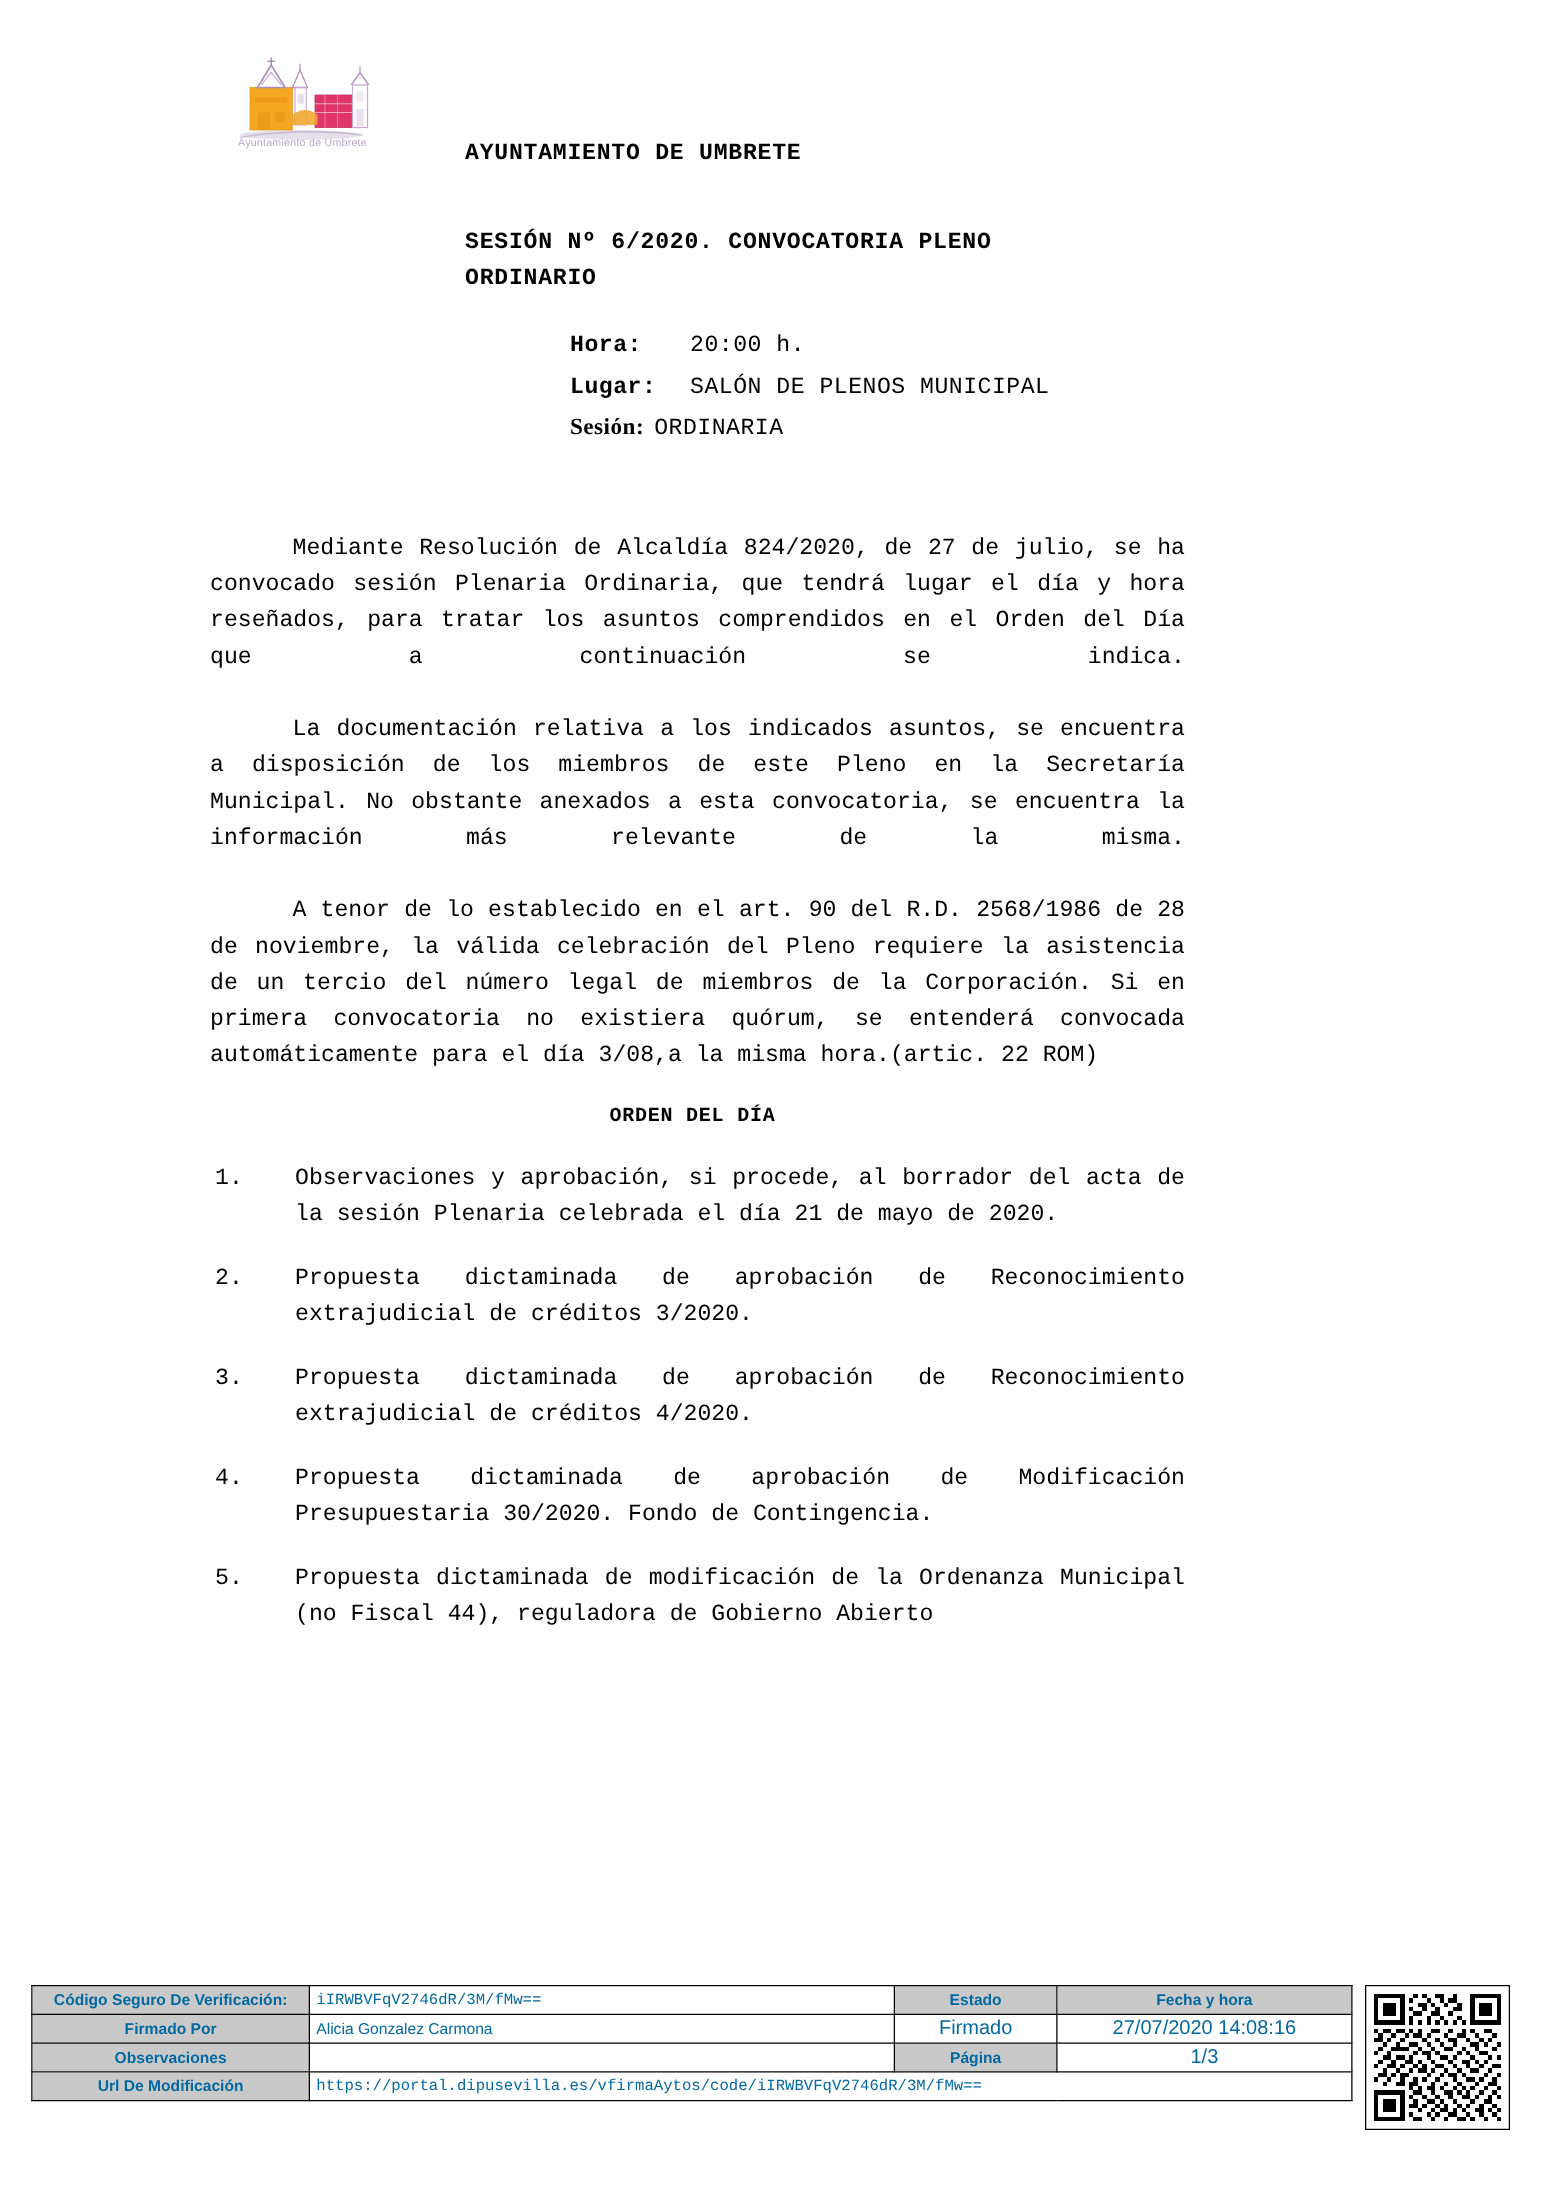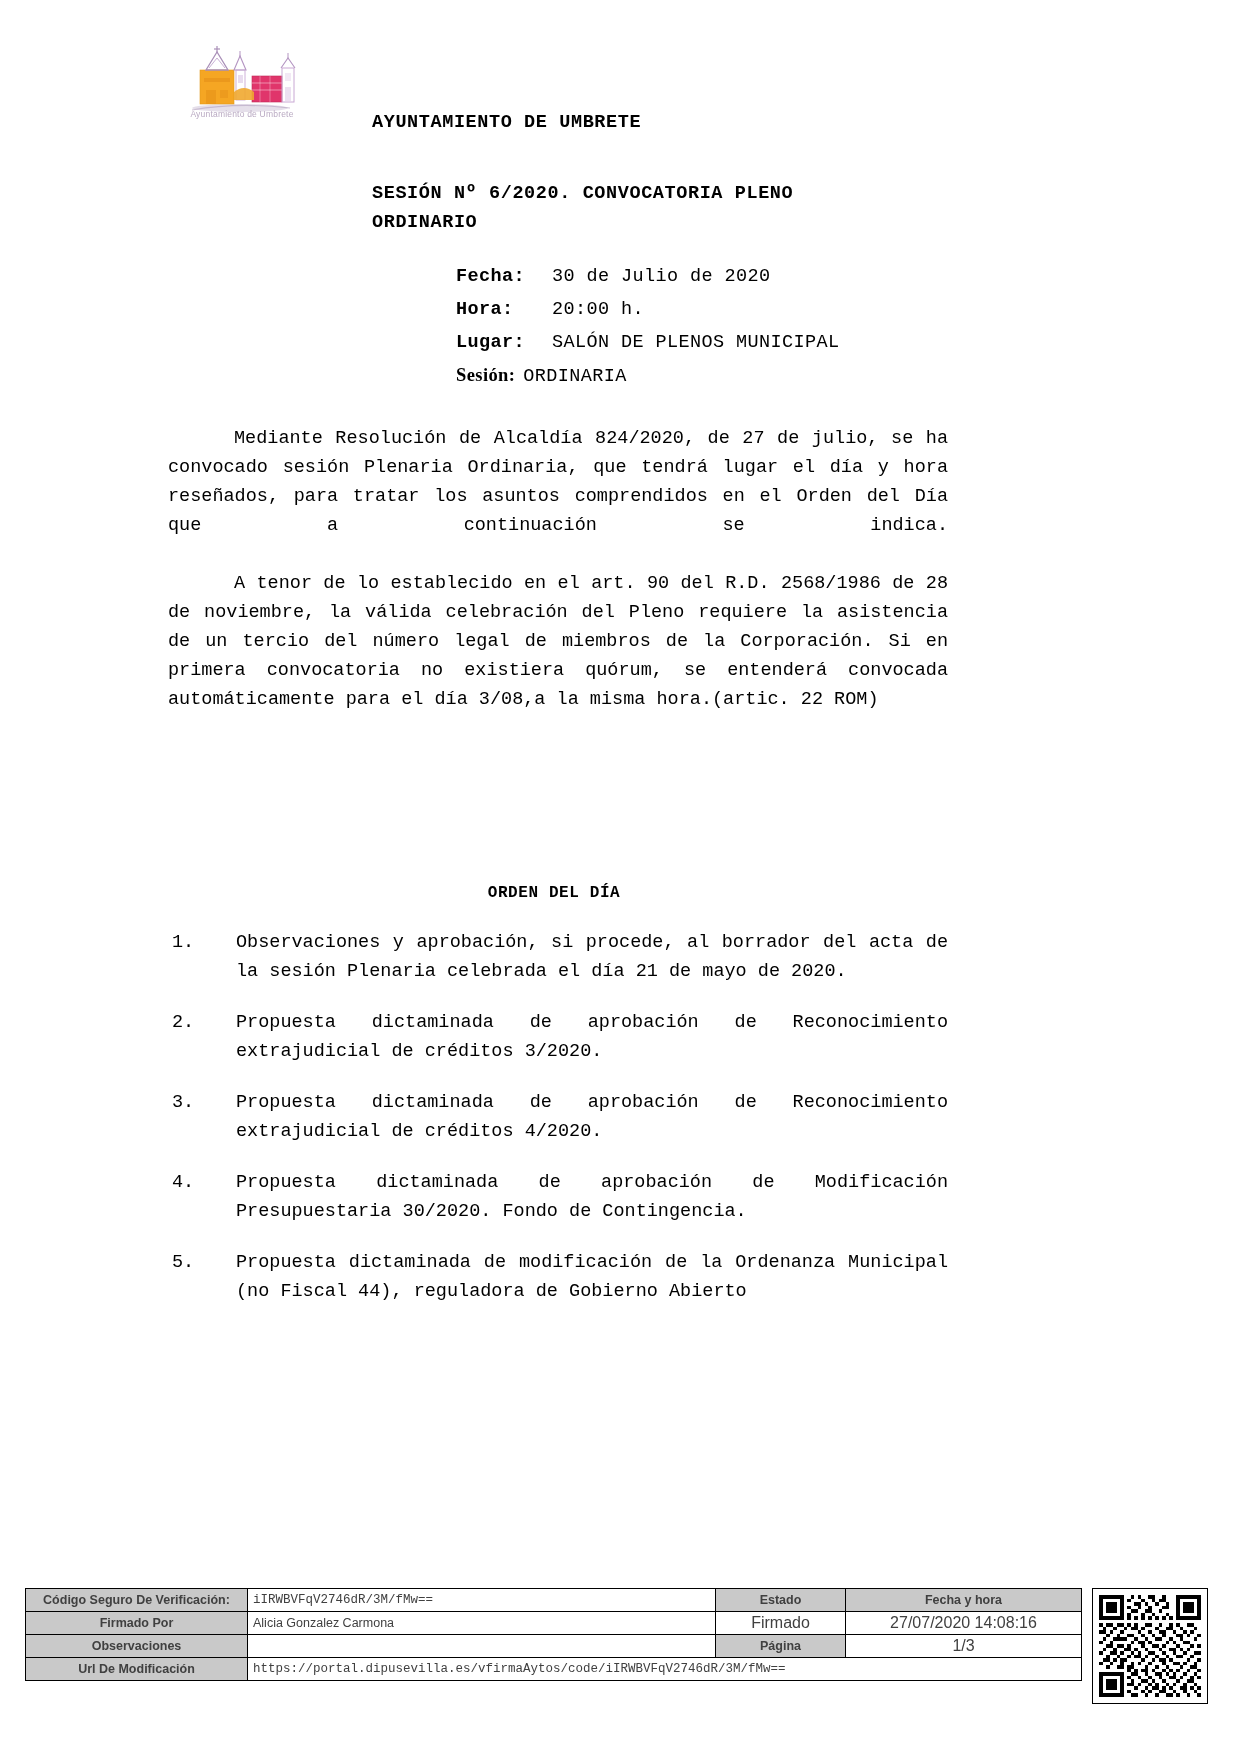--- a/index.html
+++ b/index.html
@@ -193,21 +193,21 @@
 
   table.csv-table {
     position: absolute;
     left: 25px;
     top: 6px;
     width: 1056px;
     border-collapse: collapse;
     table-layout: fixed;
     font-family: "Liberation Sans", sans-serif;
     font-size: 12.5px;
-    color: #404040;
+    color: #0369a1;
   }
   table.csv-table td {
     border: 1.6px solid #000;
     height: 22px;
     padding: 0 5px;
     vertical-align: middle;
     overflow: hidden;
     white-space: nowrap;
   }
   td.lbl {
@@ -301,36 +301,34 @@
       <rect x="104" y="26" width="12" height="34" fill="none" stroke="#c9a8d4" stroke-width="1"></rect>
       <path d="M103 26 L110 16 L117 26" fill="none" stroke="#b495c2" stroke-width="1.1"></path>
       <line x1="110" y1="11" x2="110" y2="17" stroke="#b495c2" stroke-width="1"></line>
       <rect x="107" y="31" width="6" height="8" fill="#f2e8f5"></rect>
       <rect x="107" y="45" width="6" height="14" fill="#ece0f1"></rect>
     </svg>
     <div class="logo-caption">Ayuntamiento de Umbrete</div>
   </div>
 
   <div class="meta-block">
-    <div class="meta-row r-fecha">
-      <span class="meta-label">Fecha:</span><span class="meta-value">30 de Julio de 2020</span>
-    </div>
     <div class="meta-row r-hora">
       <span class="meta-label">Hora:</span><span class="meta-value">20:00 h.</span>
     </div>
     <div class="meta-row r-lugar">
       <span class="meta-label">Lugar:</span><span class="meta-value">SALÓN DE PLENOS MUNICIPAL</span>
     </div>
     <div class="meta-row r-sesion">
       <span class="meta-label">Sesión:</span><span class="meta-value">ORDINARIA</span>
     </div>
   </div>
 
   <div class="body-block">
     <p class="para">Mediante Resolución de Alcaldía 824/2020, de 27 de julio, se ha convocado sesión Plenaria Ordinaria, que tendrá lugar el día y hora reseñados, para tratar los asuntos comprendidos en el Orden del Día que a continuación se indica.</p>
+    <p class="para">La documentación relativa a los indicados asuntos, se encuentra a disposición de los miembros de este Pleno en la Secretaría Municipal. No obstante anexados a esta convocatoria, se encuentra la información más relevante de la misma.</p>
     <p class="para no-stretch">A tenor de lo establecido en el art. 90 del R.D. 2568/1986 de 28 de noviembre, la válida celebración del Pleno requiere la asistencia de un tercio del número legal de miembros de la Corporación. Si en primera convocatoria no existiera quórum, se entenderá convocada automáticamente para el día 3/08,a la misma hora.(artic. 22 ROM)</p>
   </div>
 
   <div class="agenda-heading">ORDEN DEL DÍA</div>
 
   <div class="agenda-list">
 
     <div class="agenda-item no-stretch">
       <span class="agenda-num">1.</span>
       <span>Observaciones y aprobación, si procede, al borrador del acta de la sesión Plenaria celebrada el día 21 de mayo de 2020.</span>

